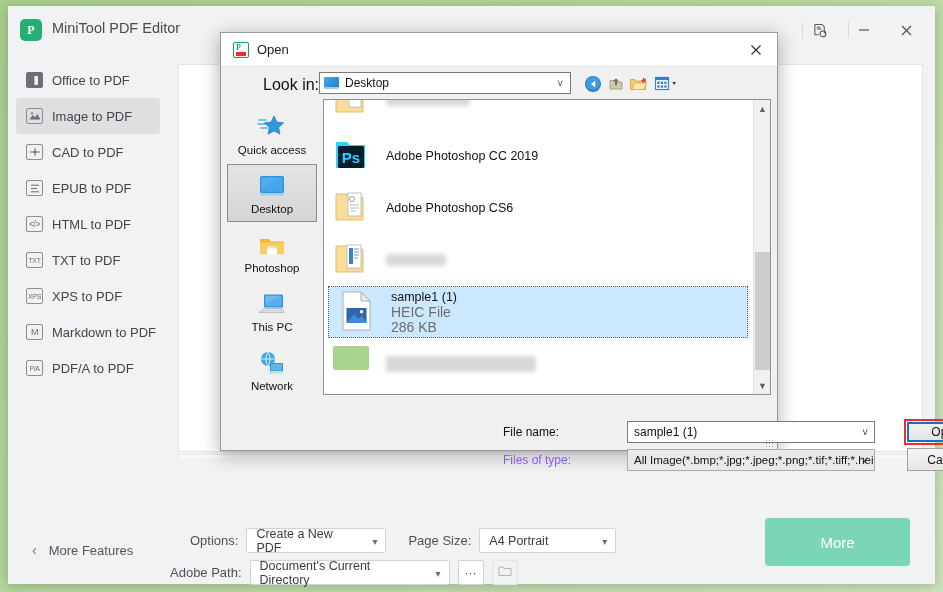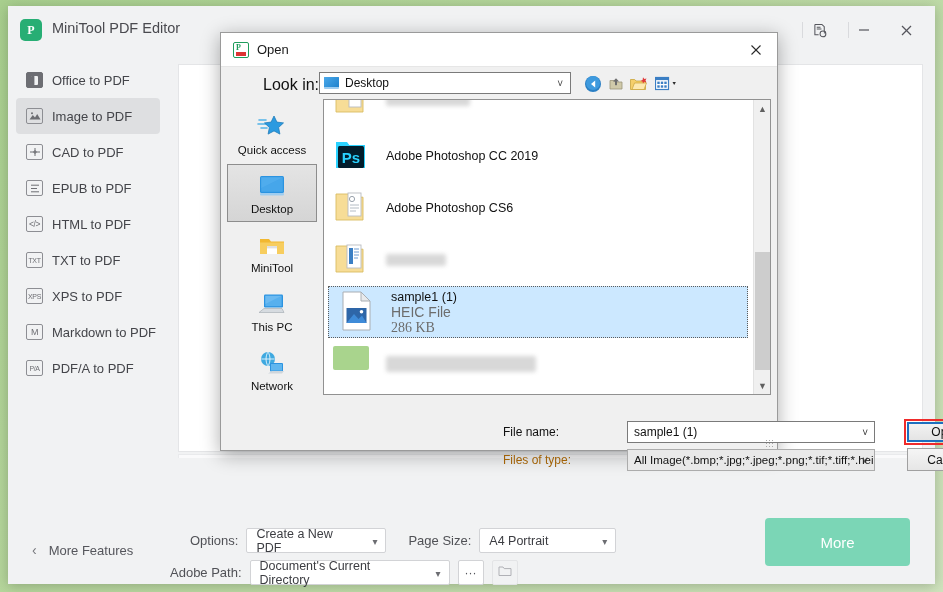--- a/index.html
+++ b/index.html
@@ -245,21 +245,21 @@
   }
   #sb-up { top:0; }
   #sb-down { bottom:0; }
   #sb-thumb {
     position:absolute; left:1px; width:15px; top:152px; height:118px;
     background:#cdcdcd;
   }
 
   
   #fn-label  { position:absolute; left: 282px; top: 392px; font-size:12px; color:#111;}
-  #ft-label  { position:absolute; left: 282px; top: 420px; font-size:12px; color:#a16207;}
+  #ft-label  { position:absolute; left: 282px; top: 420px; font-size:12px; color:#8b5cf6;}
   #fn-combo {
     position:absolute; left: 406px; top: 388px; width: 248px; height: 22px;
     background:#fff; border:1px solid #7a7a7a;
     display:flex; align-items:center; padding-left:6px; font-size:12px; color:#111;
   }
   #ft-combo {
     position:absolute; left: 406px; top: 416px; width: 248px; height: 22px;
     background:#e9e9e9; border:1px solid #acacac;
     display:flex; align-items:center; padding-left:6px; font-size:11.5px; color:#111;
     overflow:hidden; white-space:nowrap;
@@ -552,21 +552,21 @@
       </div>
       <div class="place">
         <span class="place-ico">
           <svg width="30" height="24" viewBox="0 0 30 24">
             <path d="M3 6h9l2 2.4h13V21H3z" fill="#f2b830"></path>
             <path d="M3 9.5h24V21H3z" fill="#f7cd5e"></path>
             <rect x="10" y="13" width="10" height="8" fill="#fff"></rect>
             <rect x="10" y="13" width="10" height="2.4" fill="#e0e0e0"></rect>
           </svg>
         </span>
-        <span>MiniTool</span>
+        <span>Photoshop</span>
       </div>
       <div class="place">
         <span class="place-ico">
           <svg width="30" height="24" viewBox="0 0 30 24">
             <rect x="7" y="2.5" width="19" height="13" rx="1.2" fill="#2b93e0"></rect>
             <rect x="8.3" y="3.8" width="16.4" height="10.4" fill="#57b0ee"></rect>
             <path d="M8.3 3.8 L24.7 3.8 L8.3 12z" fill="#79c2f3" opacity="0.6"></path>
             <path d="M2 20.5l5-4h18l2 4z" fill="#d6dbe0" stroke="#a9b0b7" stroke-width="0.7"></path>
           </svg>
         </span>
@@ -640,21 +640,21 @@
             <path d="M6 2h18l9 9v29H6z" fill="#fff" stroke="#a9aeb3" stroke-width="1"></path>
             <path d="M24 2v9h9z" fill="#e8eaec" stroke="#a9aeb3" stroke-width="1"></path>
             <rect x="9.5" y="18" width="20" height="15" fill="#2e66a8"></rect>
             <path d="M9.5 33 L17 24 L21.5 29 L25 25.5 L29.5 33z" fill="#3f8bd8"></path>
             <circle cx="24.5" cy="21.8" r="1.8" fill="#fff"></circle>
           </svg>
         </span>
         <span>
           <span class="fname" style="display:block;line-height:16px;">sample1 (1)</span>
           <span class="fmeta" style="display:block;">HEIC File</span>
-          <span class="fmeta" style="display:block;font-family:Liberation Serif, serif;">286 KB</span>
+          <span class="fmeta" style="display:block;">286 KB</span>
         </span>
       </div>
 
       <div class="frow" style="top:238px;">
         <span class="fico">
           <svg width="42" height="32" viewBox="0 0 42 32">
               <rect x="1" y="4" width="36" height="24" rx="2" fill="#a9d48d"></rect>
             </svg>
         </span>
         <span class="blur-bar" style="width:150px;height:16px;"></span>

